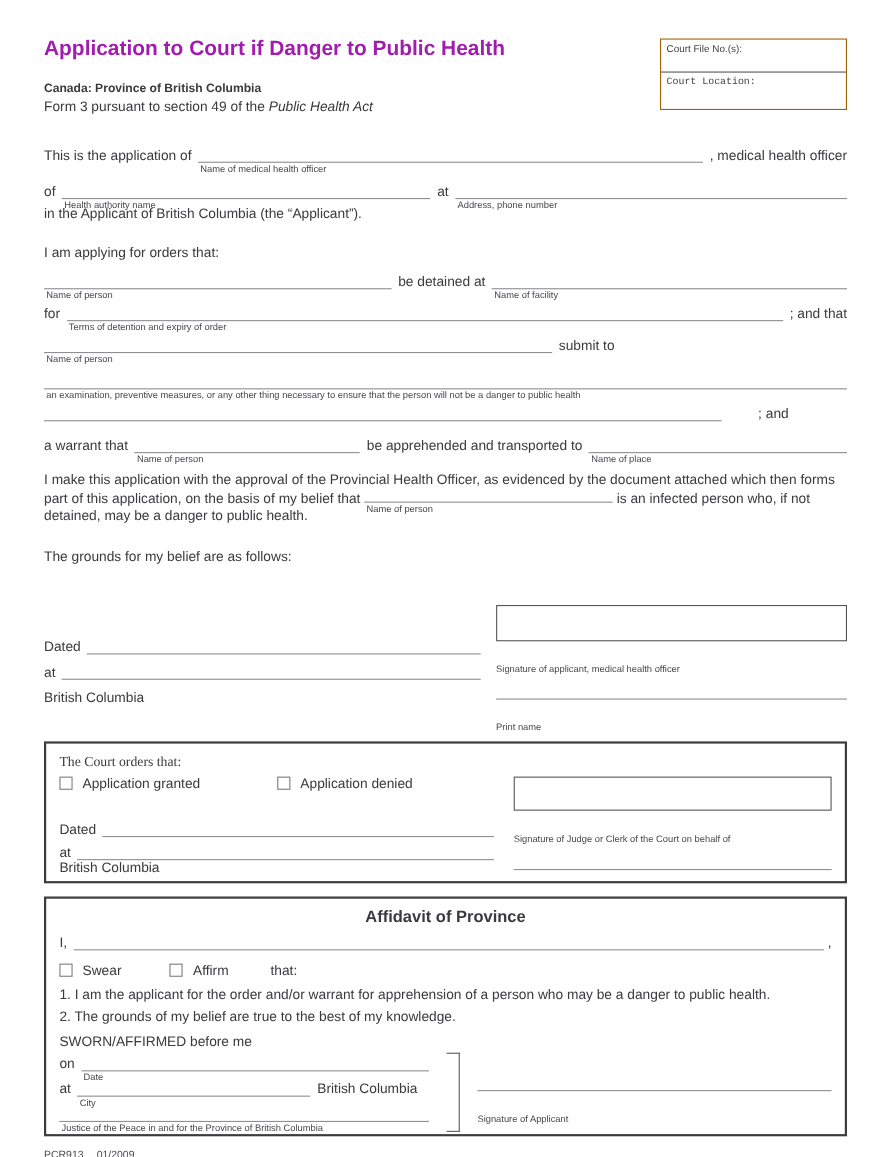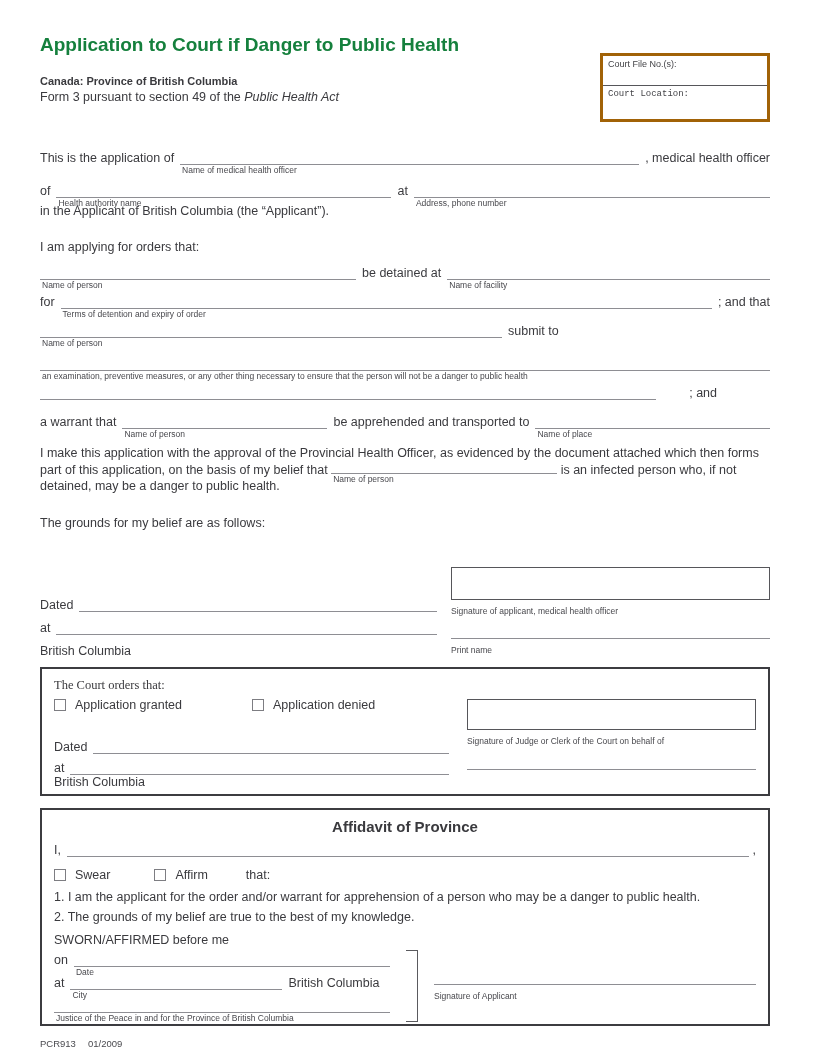--- a/index.html
+++ b/index.html
@@ -6,25 +6,25 @@
   html,body { background:#ffffff; }
   body {
     width:814px; height:1052px; overflow:hidden; position:relative;
     font-family:"Liberation Sans", sans-serif;
     color:#3a3a3e;
   }
   .page { padding:34px 44px 0 40px; }
 
   
   .header { display:flex; justify-content:space-between; align-items:flex-start; }
-  h1 { font-size:19px; line-height:22px; font-weight:bold; color:#15803d;text-align:right; }
+  h1 { font-size:19px; line-height:22px; font-weight:bold; color:#a21caf;text-align:right; }
   .subtitle { font-size:11px; line-height:15px; font-weight:bold; margin-top:18px; }
   .formline { font-size:12.5px; line-height:15px; margin-top:1px; }
   .formline i { font-style:italic; }
-  .court-box { width:170px; border:3px solid #a16207; margin-top:19px; flex-shrink:0; }
+  .court-box { width:170px; border:1px solid #a16207; margin-top:1px; flex-shrink:0; }
   .court-cell { font-size:9px; color:#434347; padding:3px 5px; }
   .court-cell.c1 { height:30px; border-bottom:1px solid #56565a; }
   .court-cell.c2 { height:33px;font-family:Liberation Mono, monospace; }
 
   
   .frow { display:flex; align-items:flex-end; font-size:12.5px; white-space:nowrap; }
   .blank { position:relative; border-bottom:1.4px solid #8e8e93; height:15px; }
   .grow { flex:1; }
   .sub {
     position:absolute; top:100%; left:2px; margin-top:1px;
@@ -62,21 +62,21 @@
   .grounds { margin-top:20px; }
   .grounds .heading { font-size:12.5px; line-height:16px; }
   .grounds .note { margin-top:5px; font-size:8.5px; line-height:10px; color:#48484d; }
 
   
   .sigsec { margin-top:36px; display:flex; }
   .sigsec .lcol { width:397px; padding-top:30px; }
   .sigsec .lcol .frow { margin-bottom:8px; }
   .sigsec .rcol { flex:1; margin-left:14px; }
   .sigbox { border:1px solid #56565a; height:33px; background:#fff; }
-  .boxlabel { font-size:8.5px; line-height:10px; color:#48484d; margin-top:6px; }
+  .boxlabel { font-size:8.5px; line-height:10px; color:#48484d; margin-top:20px; }
   .sigline { border-bottom:1.4px solid #8e8e93; height:0; }
   .sigsec .printline { margin-top:22px; }
 
   
   .courtorder { margin-top:8px; border:2px solid #3c3c40; padding:8px 12px 4px 12px; }
   .courtorder .heading { font-size:12.5px; line-height:16px;font-family:Liberation Serif, serif; }
   .co-flex { display:flex; margin-top:4px; }
   .co-left { width:395px; }
   .co-right { flex:1; margin-left:18px; padding-top:2px; }
   .cbrow { display:flex; align-items:center; font-size:12.5px; height:16px; }

